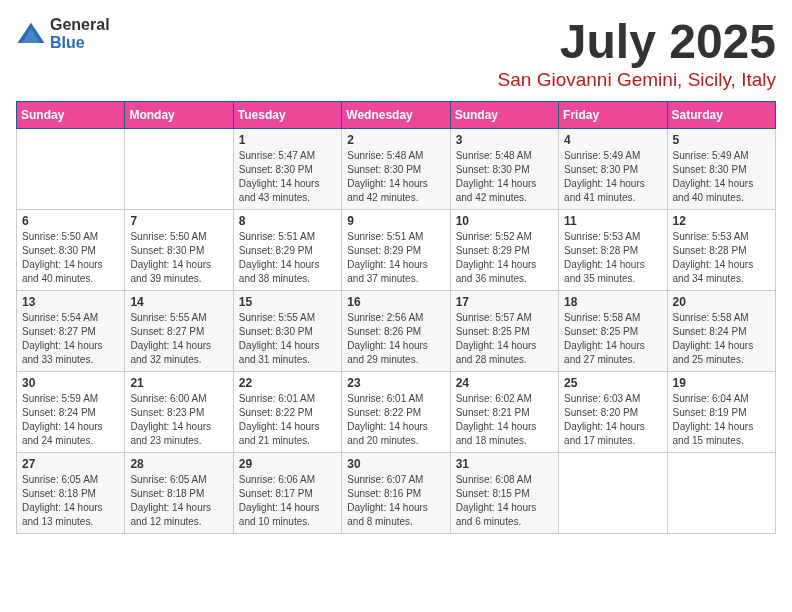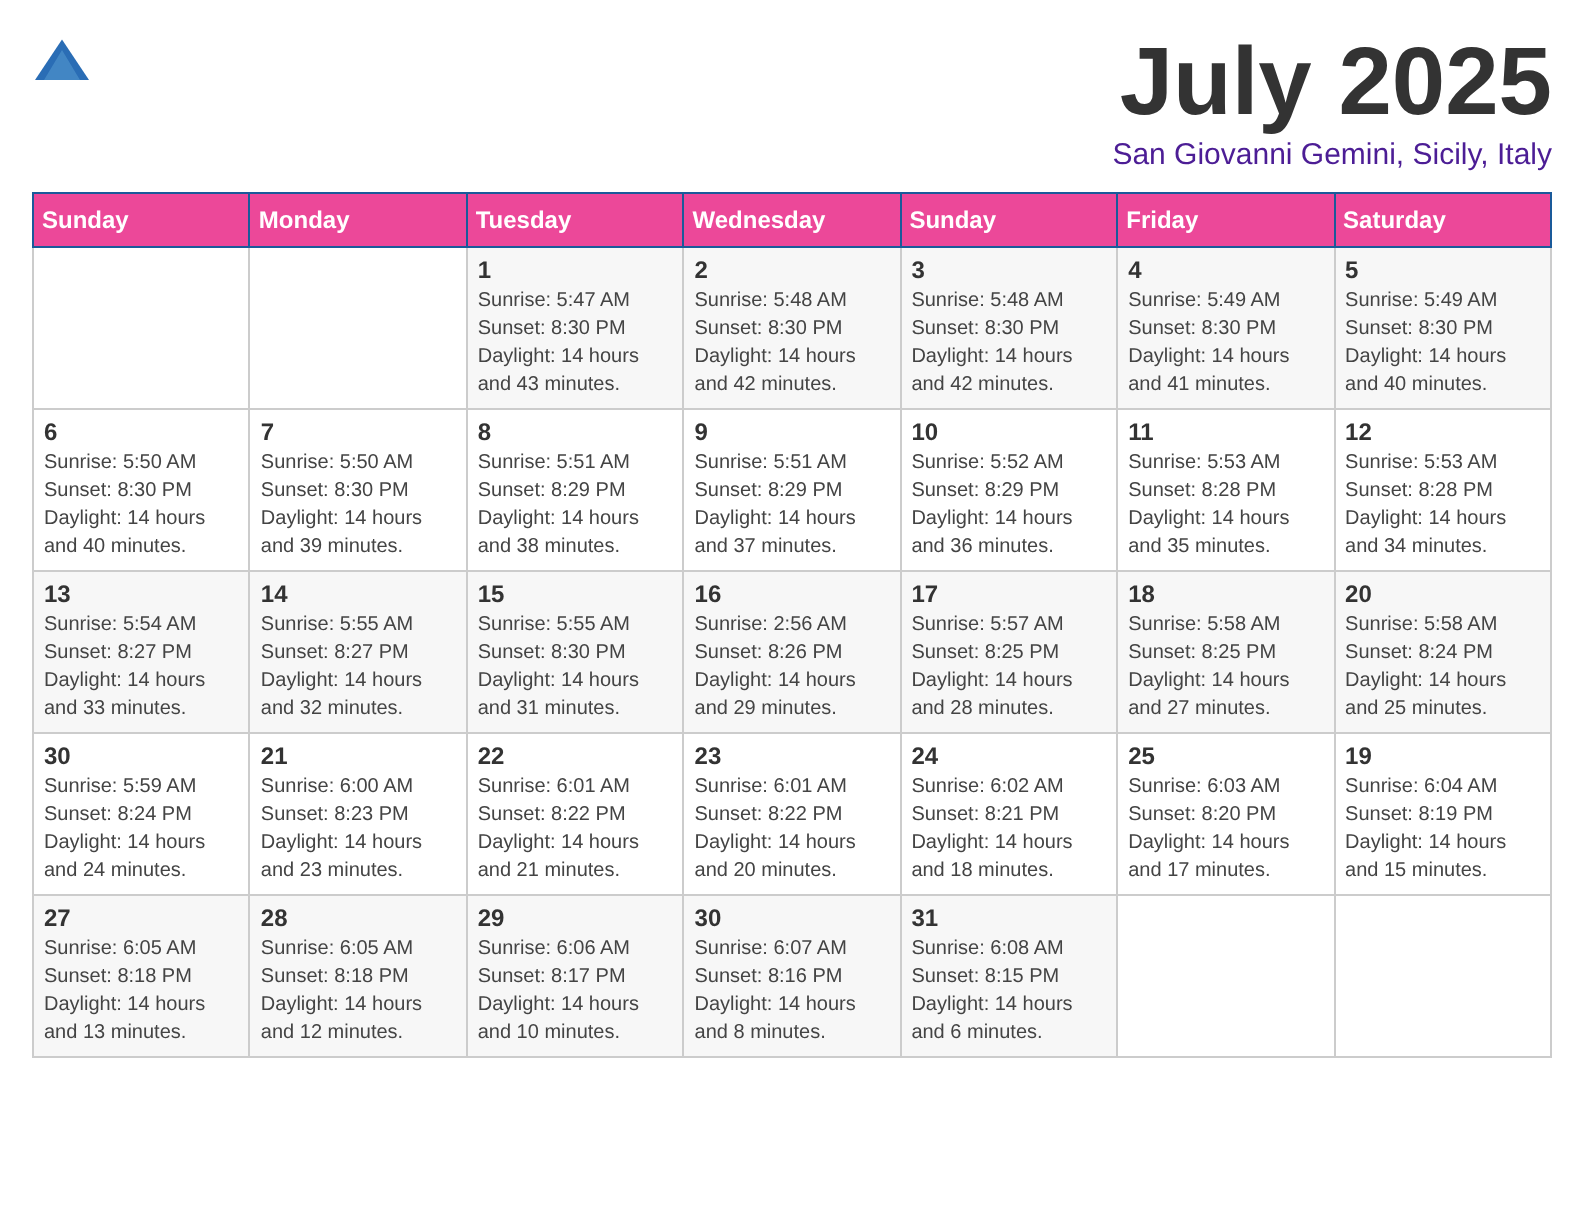--- a/index.html
+++ b/index.html
@@ -43,22 +43,22 @@
     .title-block {
       text-align: right;
     }
     .month-title {
       font-size: 48px;
       font-weight: bold;
       color: #333;
       line-height: 1.1;
     }
     .location-title {
-      font-size: 15px;
-      color: #4c1d95;
+      font-size: 19px;
+      color: #b91c1c;
     }
     table {
       width: 100%;
       border-collapse: collapse;
       font-size: 10.5px;
     }
     thead tr th {
       background-color: #ec4899;
       color: #fff;
       padding: 6px 4px;
@@ -96,20 +96,24 @@
   </style>
 </head>
 <body>
 
 <div class="header">
   <div class="logo">
     <svg class="logo-icon" viewBox="0 0 40 40" xmlns="http://www.w3.org/2000/svg">
       <polygon points="20,5 38,32 2,32" fill="#2a6db5"></polygon>
       <polygon points="20,12 32,32 8,32" fill="#5a9fd4" opacity="0.5"></polygon>
     </svg>
+    <div class="logo-text">
+      <span class="logo-general">General</span>
+      <span class="logo-blue">Blue</span>
+    </div>
   </div>
   <div class="title-block">
     <div class="month-title">July 2025</div>
     <div class="location-title">San Giovanni Gemini, Sicily, Italy</div>
   </div>
 </div>
 
 <table>
   <thead>
     <tr>

